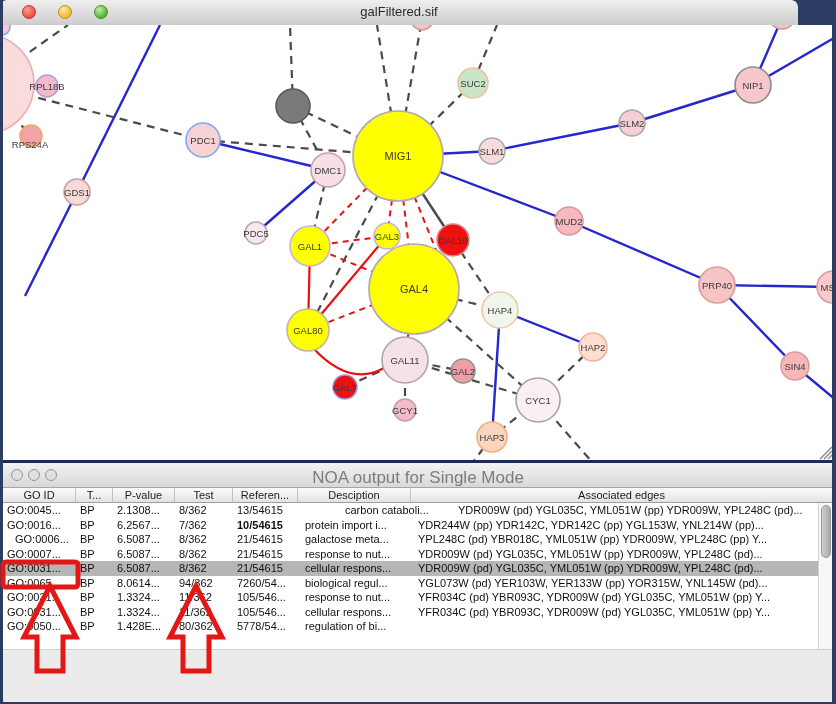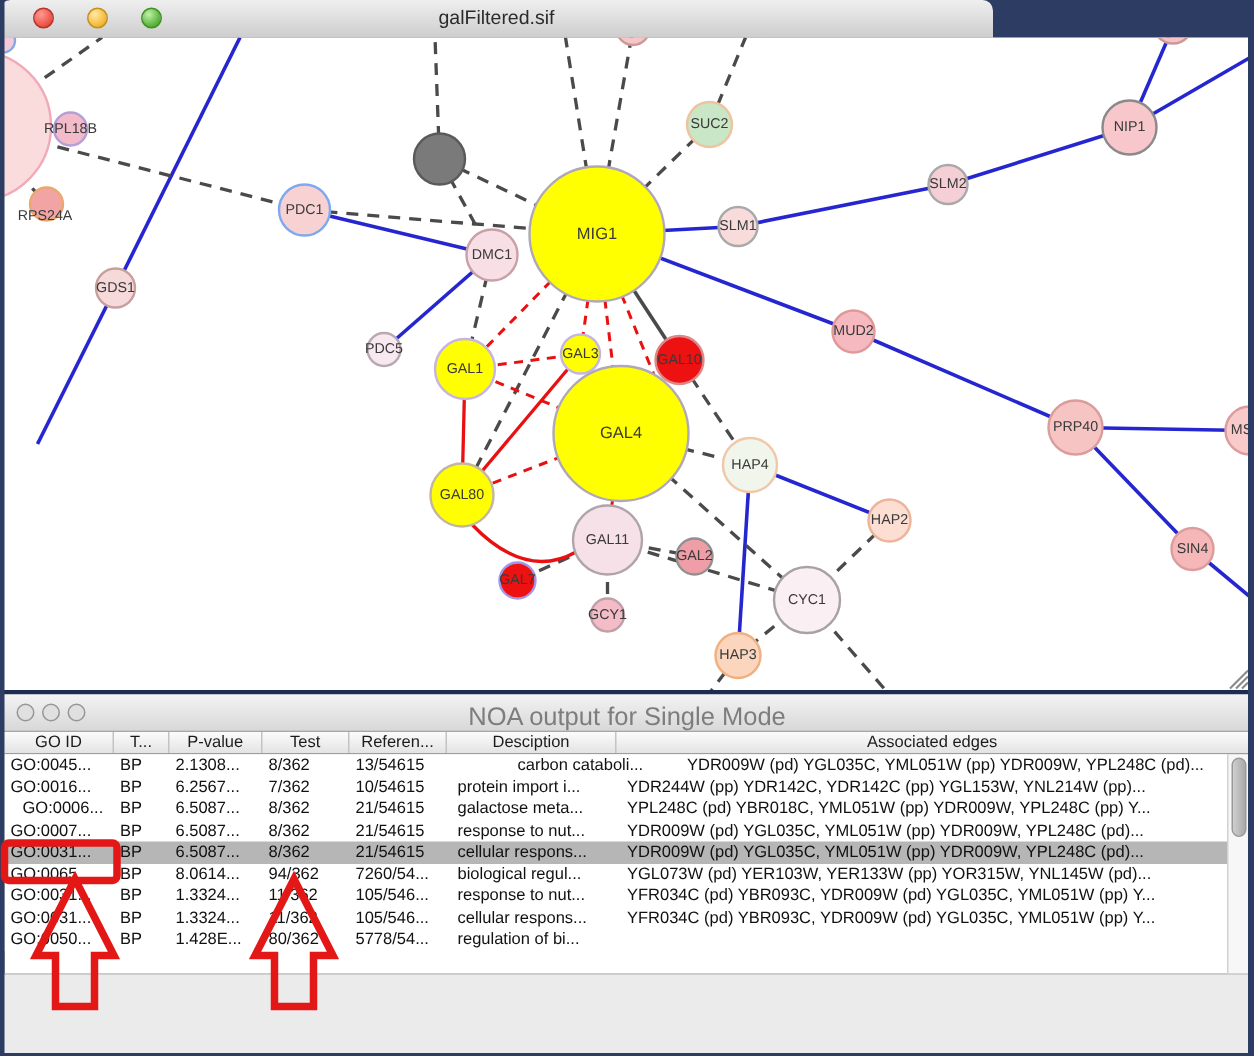--- a/index.html
+++ b/index.html
@@ -1,18 +1,18 @@
 <!DOCTYPE html>
 <html><head>
 <meta charset="utf-8">
 <style>
   html,body{margin:0;padding:0;}
   body{width:836px;height:704px;position:relative;background:#2d3c62;font-family:"Liberation Sans",sans-serif;overflow:hidden;}
   
-  #titlebar{position:absolute;left:0;top:0;width:662px;height:25px;background:linear-gradient(#efefef,#cdcdcd);border-bottom:1px solid #8e8e8e;border-radius:7px 7px 0 0;}
+  #titlebar{position:absolute;left:0;top:0;width:798px;height:25px;background:linear-gradient(#efefef,#cdcdcd);border-bottom:1px solid #8e8e8e;border-radius:7px 7px 0 0;}
   .lights{position:absolute;left:22px;top:5px;display:flex;gap:22px;}
   .light{width:14px;height:14px;border-radius:50%;display:inline-block;box-sizing:border-box;}
   .light.red{background:radial-gradient(circle at 35% 30%,#ff9a90,#ee5a50 60%,#c83a2e);border:1px solid #b93428;}
   .light.yellow{background:radial-gradient(circle at 35% 30%,#ffe9a8,#f6be3f 60%,#d89b2a);border:1px solid #c2911f;}
   .light.green{background:radial-gradient(circle at 35% 30%,#c2f0a8,#62ba46 60%,#3e9a28);border:1px solid #429223;}
   .wtitle{position:absolute;left:0;right:0;top:4px;text-align:center;font-size:13px;color:#2b2b2b;}
   
   #canvas{position:absolute;left:0;top:25px;width:836px;height:542px;background:#ffffff;overflow:hidden;}
   
   #divider{position:absolute;left:0;top:460px;width:836px;height:3px;background:#1d2c50;}
@@ -201,21 +201,21 @@
       <div class="cell" style="width: 58px;">8/362</div>
       <div class="cell" style="width: 65px;">13/54615</div>
       <div class="cell cL" style="width: 113px; margin-left: 40px;">carbon cataboli...</div>
       <div class="cell cL">YDR009W (pd) YGL035C, YML051W (pp) YDR009W, YPL248C (pd)...</div>
     </div>
     <div class="trow">
       <div class="cell" style="width: 73px;">GO:0016...</div>
       <div class="cell" style="width: 37px;">BP</div>
       <div class="cell" style="width: 62px;">6.2567...</div>
       <div class="cell" style="width: 58px;">7/362</div>
-      <div class="cell" style="width: 65px;">10/54615</div>
+      <div class="cell" style="width: 65px; font-weight: bold;">10/54615</div>
       <div class="cell cL" style="width: 113px;">protein import i...</div>
       <div class="cell cL">YDR244W (pp) YDR142C, YDR142C (pp) YGL153W, YNL214W (pp)...</div>
     </div>
     <div class="trow">
       <div class="cell" style="width: 73px; padding-left: 12px;">GO:0006...</div>
       <div class="cell" style="width: 37px;">BP</div>
       <div class="cell" style="width: 62px;">6.5087...</div>
       <div class="cell" style="width: 58px;">8/362</div>
       <div class="cell" style="width: 65px;">21/54615</div>
       <div class="cell cL" style="width: 113px;">galactose meta...</div>

